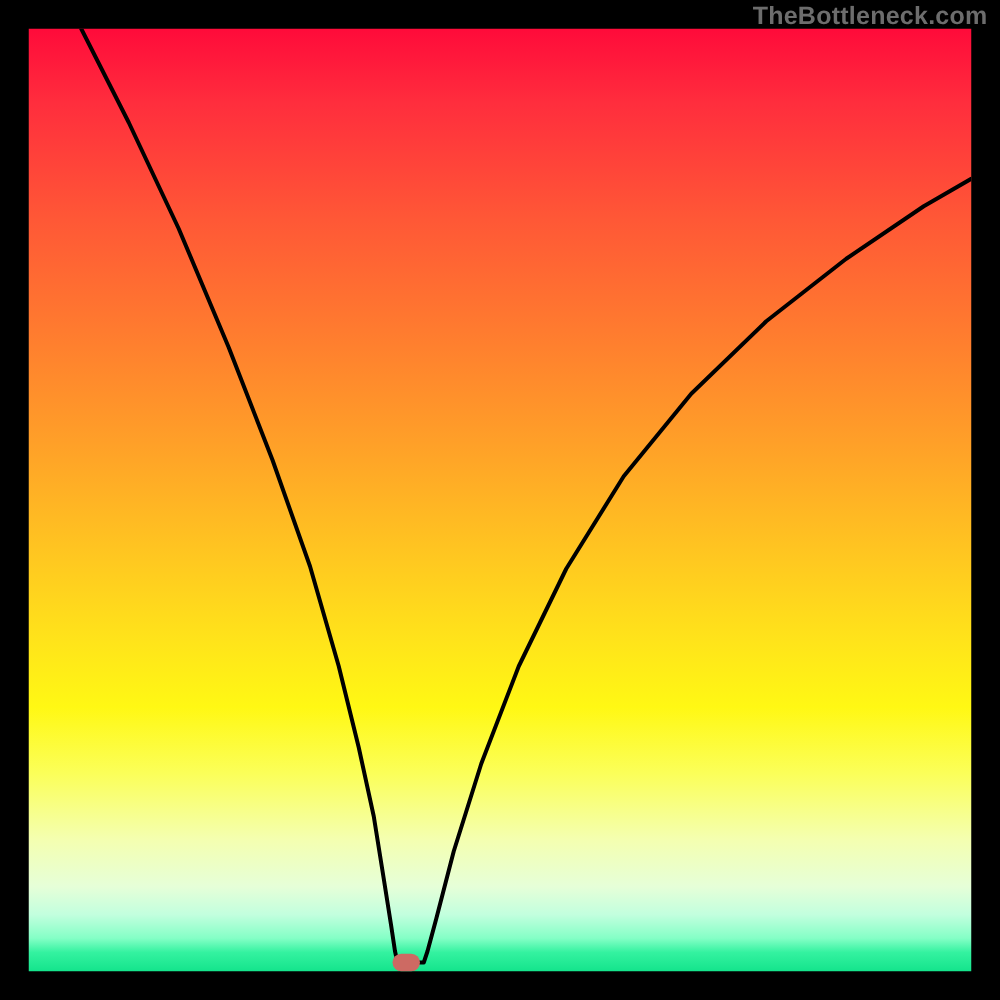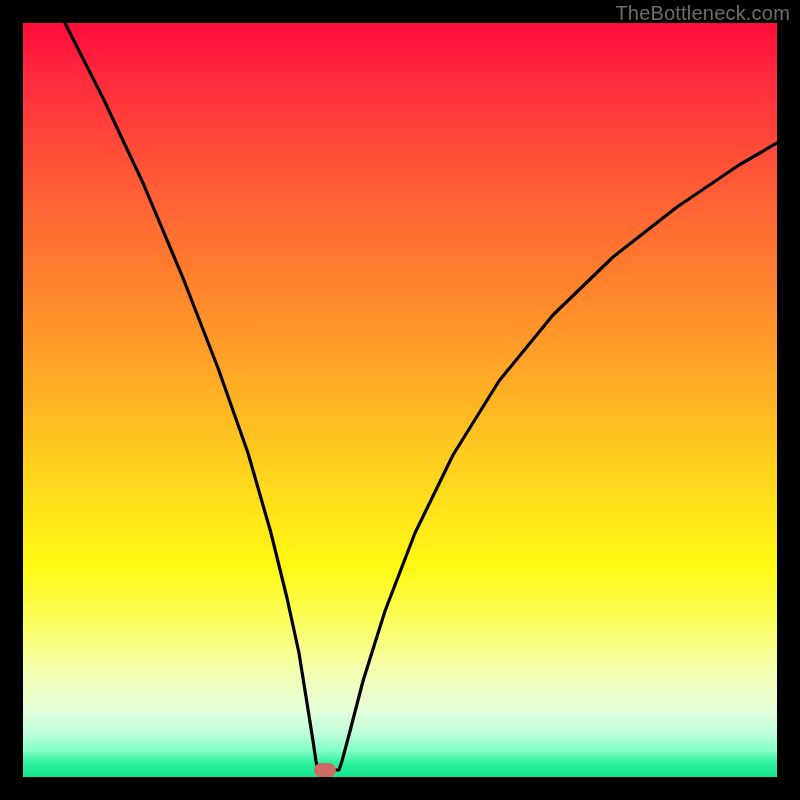--- a/index.html
+++ b/index.html
@@ -58,21 +58,21 @@
     border-radius: 7px;
     background: #cd6a63;
     transform: translate(-50%, -50%);
   }
   .watermark {
     position: absolute;
     top: 2px;
     right: 10px;
     color: #6d6d6d;
     font-size: 20px;
-    font-weight: 400;
+    font-weight: 700;
     letter-spacing: 0.2px;
     user-select: none;
   }
 </style>
 </head>
 <body>
 
 <div class="frame">
   <div class="plot-area">
     <svg class="curve" viewBox="0 0 754 754" preserveAspectRatio="none">

